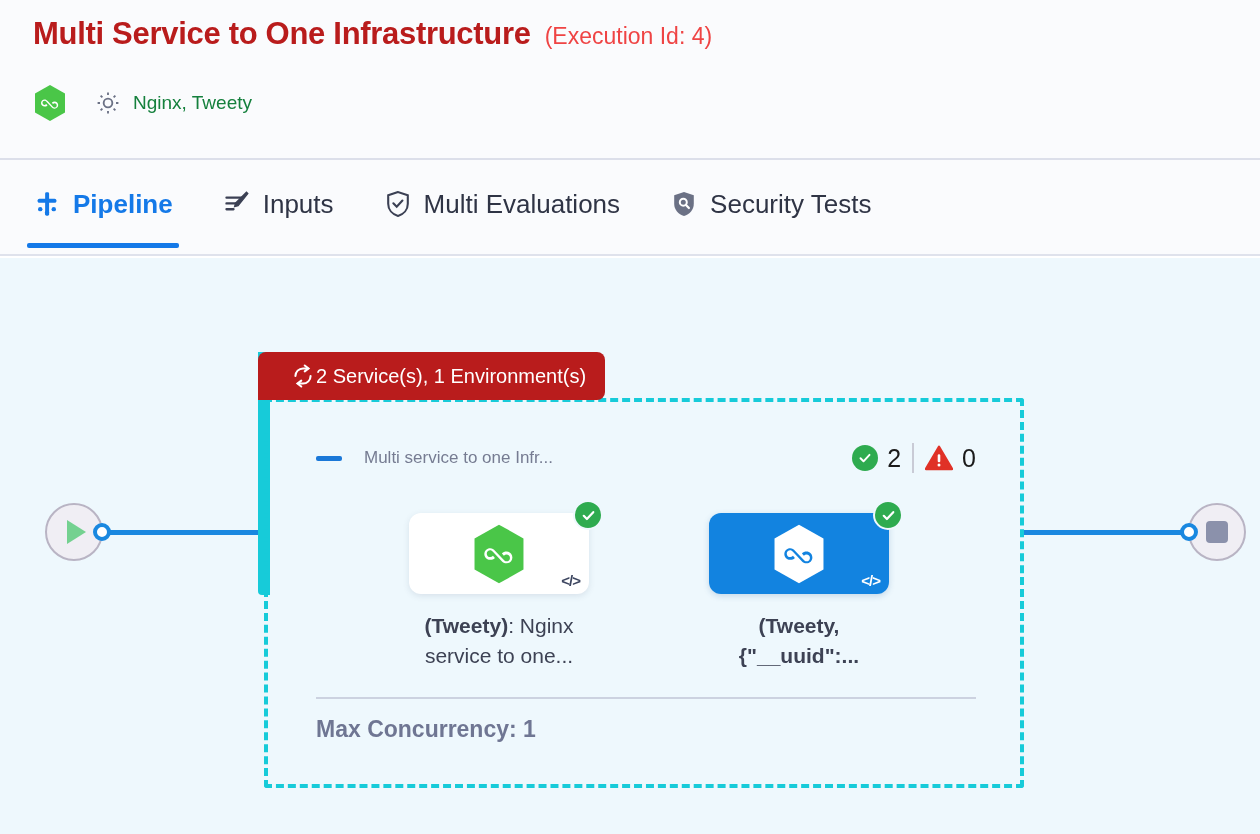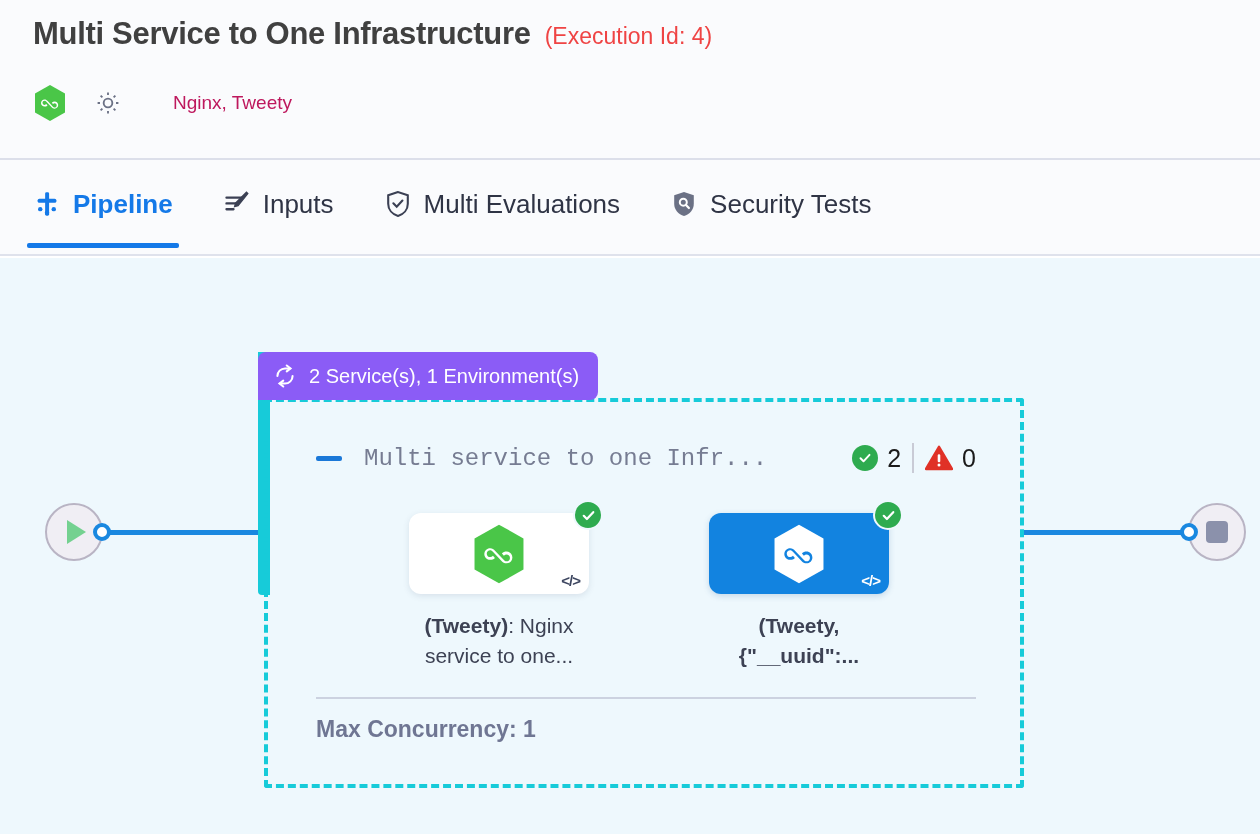--- a/index.html
+++ b/index.html
@@ -18,33 +18,33 @@
     position: absolute; left: 0; top: 0;
     width: 1260px; height: 160px;
     background: #fafbfd;
     border-bottom: 2px solid #dcdfea;
   }
   .title-row {
     position: absolute; left: 33px; top: 16px;
     display: flex; align-items: baseline; gap: 14px;
   }
   .page-title {
-    font-size: 31px; font-weight: bold; color: #404040;
+    font-size: 31px; font-weight: bold; color: #b91c1c;
     letter-spacing: -0.3px; white-space: nowrap;
   }
   .exec-id {
     font-size: 23px; color: #ef4444; white-space: nowrap;
   }
   .meta-row {
     position: absolute; left: 33px; top: 84px;
     display: flex; align-items: center;
   }
   .meta-group { display: flex; align-items: center; }
   .meta-text {
-    font-size: 19px; color: #be185d; white-space: nowrap; margin-left: 40px;
+    font-size: 19px; color: #15803d; white-space: nowrap;
   }
   .hexlogo-sm { width: 34px; height: 38px; flex: none; }
   .gear-ic { width: 26px; height: 26px; margin-left: 28px; margin-right: 12px; flex: none; }
   .k8s-ic { width: 26px; height: 30px; margin-left: 38px; margin-right: 12px; flex: none; }
 
   
   .tabs {
     position: absolute; left: 0; top: 160px;
     width: 1260px; height: 96px;
     background: #fafbfd;
@@ -114,24 +114,24 @@
   .teal-bar {
     position: absolute; left: 258px; top: 352px;
     width: 12px; height: 243px;
     background: #17cbd9;
     border-bottom-left-radius: 4px;
   }
 
   
   .stage-badge {
     position: absolute; left: 258px; top: 352px;
-    height: 48px; background: #8b5cf6;
+    height: 48px; background: #b91c1c;
     border-radius: 8px 8px 8px 0;
-    display: flex; align-items: center; gap: 11px;
-    padding: 0 19px 0 14px;
+    display: flex; align-items: center; 
+    padding: 0 19px 0 32px;
   }
   .badge-label {
     font-size: 20px; color: #ffffff; white-space: nowrap;
   }
   .loop-ic { width: 26px; height: 26px; flex: none; }
 
   
   .stage-box {
     position: absolute; left: 264px; top: 398px;
     width: 760px; height: 390px;
@@ -143,21 +143,21 @@
   .stage-head {
     position: absolute; left: 316px; top: 438px;
     width: 660px; height: 40px;
     display: flex; align-items: center;
   }
   .minus-ic {
     width: 26px; height: 5px; background: #1a78d8;
     border-radius: 2px; flex: none; margin-right: 22px;
   }
   .stage-name {
-    font-size: 24px; color: #767c92; white-space: nowrap; font-family: Liberation Mono, monospace;
+    font-size: 17px; color: #767c92; white-space: nowrap;
   }
   .counts { margin-left: auto; display: flex; align-items: center; gap: 11px; }
   .count-grp { display: flex; align-items: center; gap: 9px; }
   .count-num { font-size: 25px; color: #1a1a1a; }
   .ok-circ {
     width: 26px; height: 26px; border-radius: 50%;
     background: #2eab4f; display: flex;
     align-items: center; justify-content: center;
   }
   .warn-tri { width: 28px; height: 26px; }

